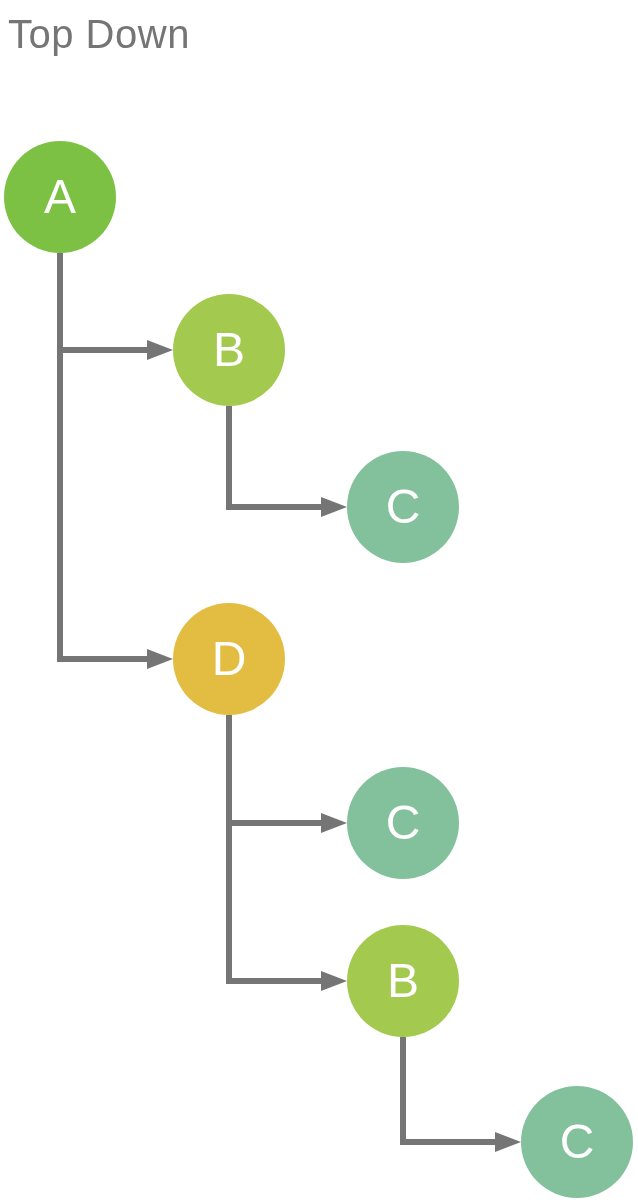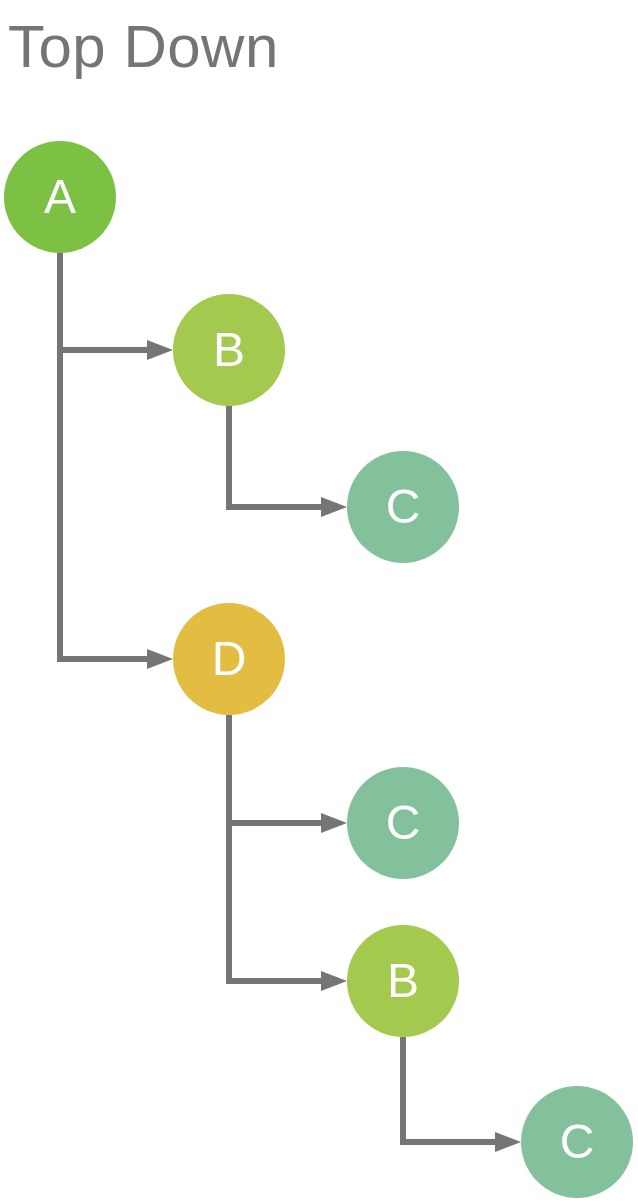--- a/index.html
+++ b/index.html
@@ -12,21 +12,21 @@
     position: relative;
     width: 638px;
     height: 1204px;
     background: #ffffff;
     overflow: hidden;
   }
   .diagram-title {
     position: absolute;
     left: 8px;
     top: 12px;
-    font-size: 60px;
+    font-size: 40px;
     font-weight: 300;
     letter-spacing: 0.5px;
     color: #757575;
     user-select: none;
   }
   #edges {
     position: absolute;
     left: 0;
     top: 0;
   }

